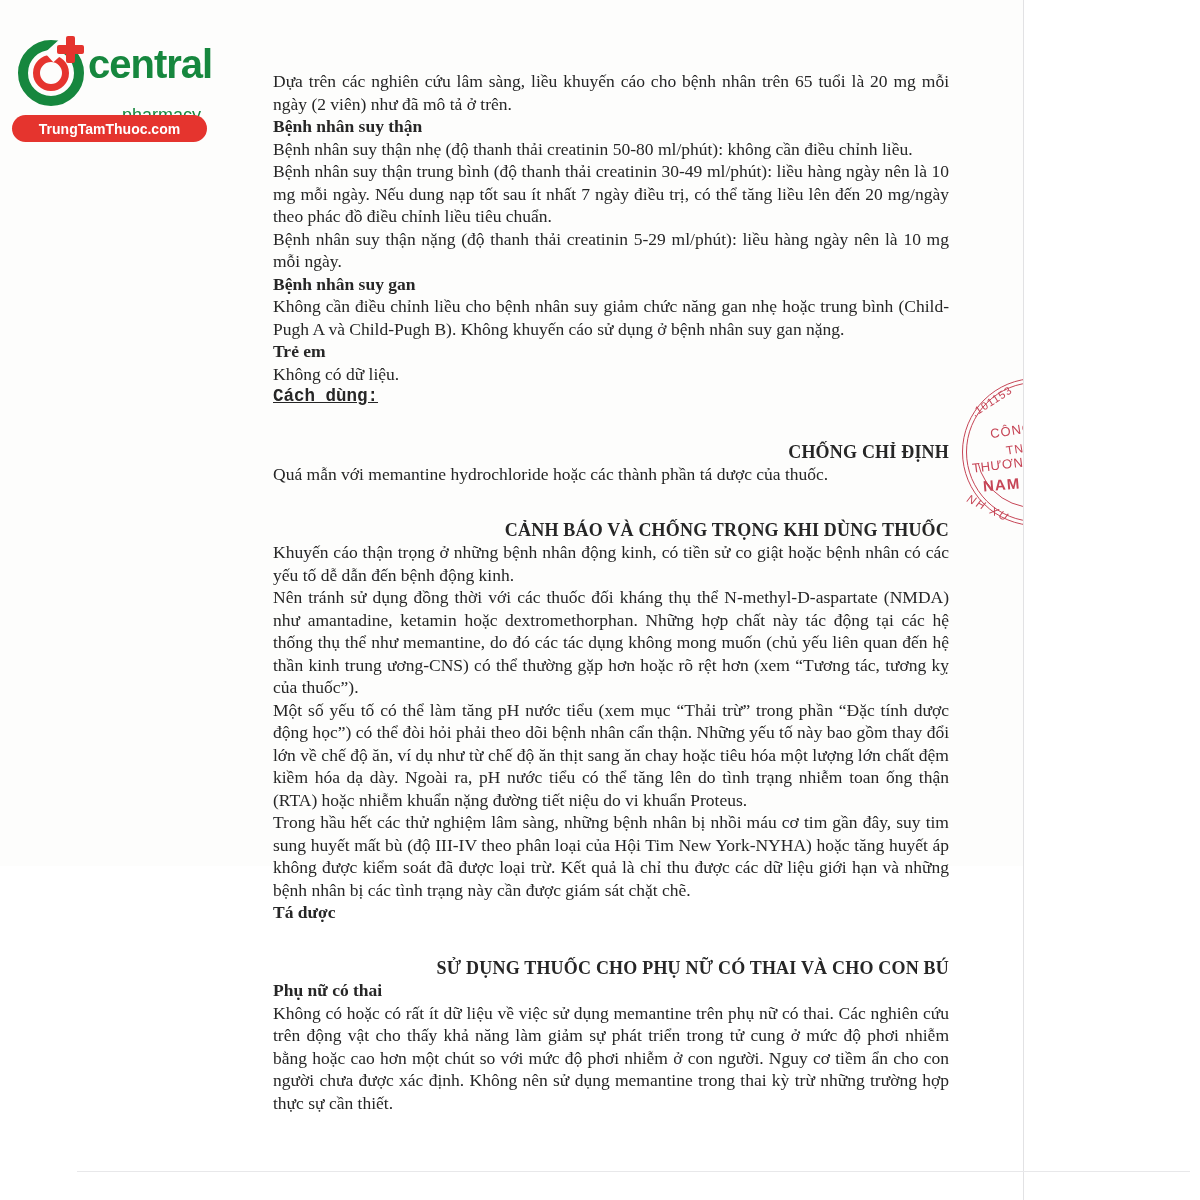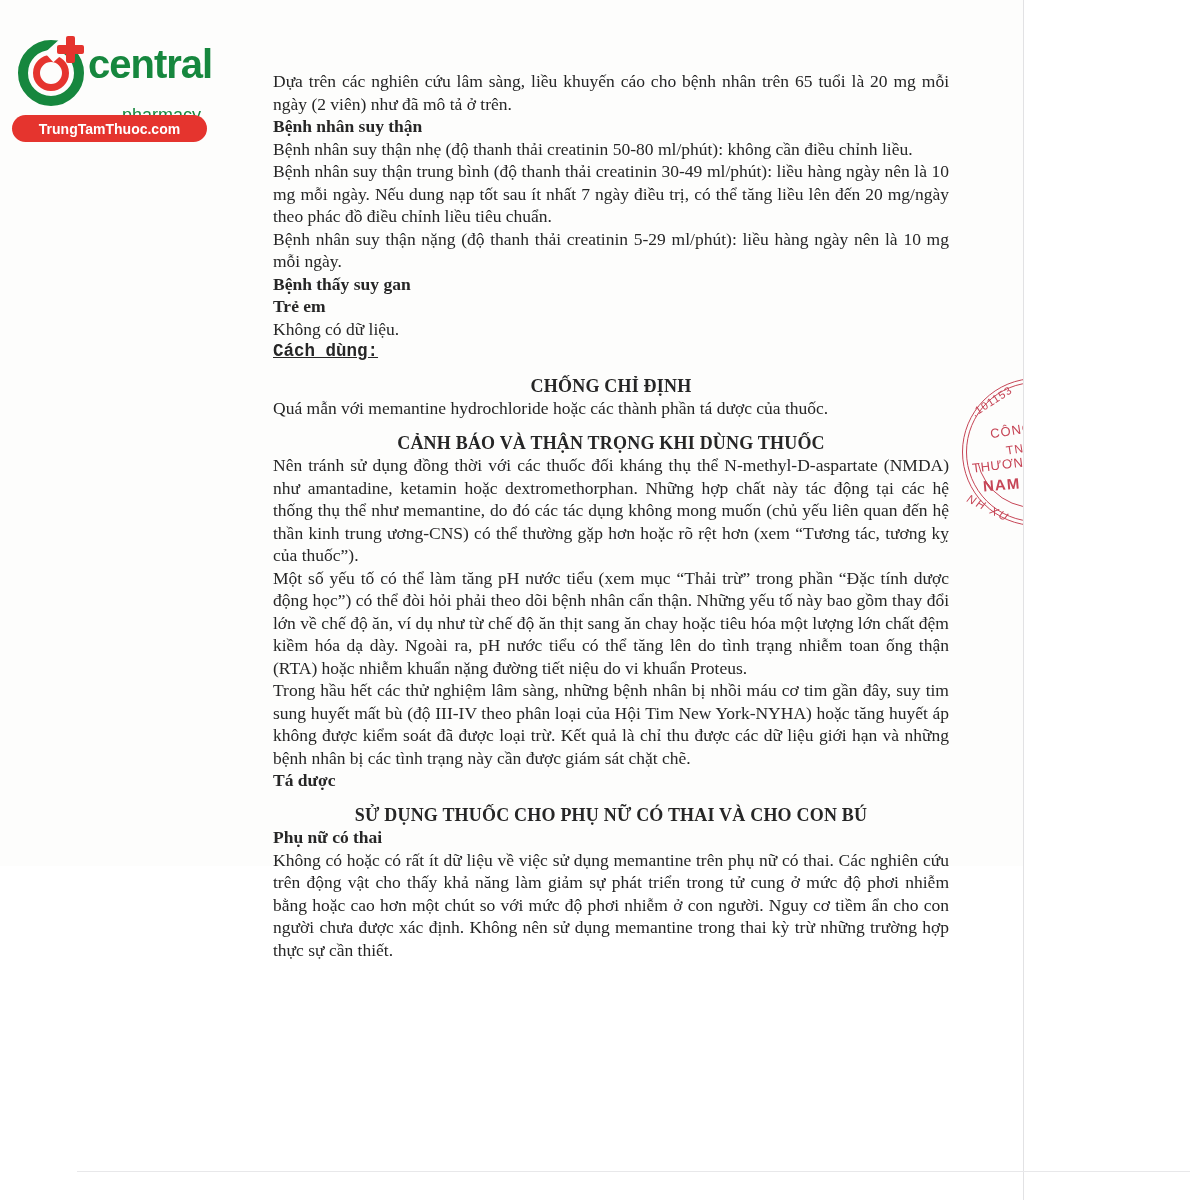--- a/index.html
+++ b/index.html
@@ -65,21 +65,21 @@
   
   #doc-content{
     position:absolute;left:273px;top:70px;width:676px;
     color:var(--ink);
     font-size:17.5px;line-height:22.5px;
     text-align:justify;
   }
   .para{margin:0;}
   .para.subheading{font-weight:700;text-align:left;}
   .para.subheading-underline{font-weight:700;text-decoration:underline;text-align:left;font-family:Liberation Mono, monospace;}
-  .para.heading{font-weight:700;margin-top:12px;text-align:center;font-size:18px;letter-spacing:.2px;}
+  .para.heading{font-weight:700;margin-top:33px;text-align:right;font-size:18px;letter-spacing:.2px;}
 
   
   .stamp{
     position:absolute;left:962px;top:378px;width:61px;height:152px;
     overflow:hidden;color:var(--stamp);
     font-family:"Liberation Sans","DejaVu Sans",sans-serif;
   }
   .stamp-circle-outer{position:absolute;left:0;top:0;width:148px;height:148px;
     border:1.6px solid var(--stamp);border-radius:50%;}
   .stamp-circle-outer2{position:absolute;left:4px;top:4px;width:140px;height:140px;
@@ -115,27 +115,29 @@
     <div class="logo-sub">pharmacy</div>
     <div class="logo-pill">TrungTamThuoc.com</div>
   </div>
 
   <div id="doc-content">
       <p class="para body">Dựa trên các nghiên cứu lâm sàng, liều khuyến cáo cho bệnh nhân trên 65 tuổi là 20 mg mỗi ngày (2 viên) như đã mô tả ở trên.</p>
       <p class="para subheading">Bệnh nhân suy thận</p>
       <p class="para body">Bệnh nhân suy thận nhẹ (độ thanh thải creatinin 50-80 ml/phút): không cần điều chỉnh liều.</p>
       <p class="para body">Bệnh nhân suy thận trung bình (độ thanh thải creatinin 30-49 ml/phút): liều hàng ngày nên là 10 mg mỗi ngày. Nếu dung nạp tốt sau ít nhất 7 ngày điều trị, có thể tăng liều lên đến 20 mg/ngày theo phác đồ điều chỉnh liều tiêu chuẩn.</p>
       <p class="para body">Bệnh nhân suy thận nặng (độ thanh thải creatinin 5-29 ml/phút): liều hàng ngày nên là 10 mg mỗi ngày.</p>
-      <p class="para subheading">Bệnh thấy suy gan</p>
+      <p class="para subheading">Bệnh nhân suy gan</p>
+      <p class="para body">Không cần điều chỉnh liều cho bệnh nhân suy giảm chức năng gan nhẹ hoặc trung bình (Child-Pugh A và Child-Pugh B). Không khuyến cáo sử dụng ở bệnh nhân suy gan nặng.</p>
       <p class="para subheading">Trẻ em</p>
       <p class="para body">Không có dữ liệu.</p>
       <p class="para subheading-underline">Cách dùng:</p>
       <p class="para heading">CHỐNG CHỈ ĐỊNH</p>
       <p class="para body">Quá mẫn với memantine hydrochloride hoặc các thành phần tá dược của thuốc.</p>
-      <p class="para heading">CẢNH BÁO VÀ THẬN TRỌNG KHI DÙNG THUỐC</p>
+      <p class="para heading">CẢNH BÁO VÀ CHỐNG TRỌNG KHI DÙNG THUỐC</p>
+      <p class="para body">Khuyến cáo thận trọng ở những bệnh nhân động kinh, có tiền sử co giật hoặc bệnh nhân có các yếu tố dễ dẫn đến bệnh động kinh.</p>
       <p class="para body">Nên tránh sử dụng đồng thời với các thuốc đối kháng thụ thể N-methyl-D-aspartate (NMDA) như amantadine, ketamin hoặc dextromethorphan. Những hợp chất này tác động tại các hệ thống thụ thể như memantine, do đó các tác dụng không mong muốn (chủ yếu liên quan đến hệ thần kinh trung ương-CNS) có thể thường gặp hơn hoặc rõ rệt hơn (xem “Tương tác, tương kỵ của thuốc”).</p>
       <p class="para body">Một số yếu tố có thể làm tăng pH nước tiểu (xem mục “Thải trừ” trong phần “Đặc tính dược động học”) có thể đòi hỏi phải theo dõi bệnh nhân cẩn thận. Những yếu tố này bao gồm thay đổi lớn về chế độ ăn, ví dụ như từ chế độ ăn thịt sang ăn chay hoặc tiêu hóa một lượng lớn chất đệm kiềm hóa dạ dày. Ngoài ra, pH nước tiểu có thể tăng lên do tình trạng nhiễm toan ống thận (RTA) hoặc nhiễm khuẩn nặng đường tiết niệu do vi khuẩn Proteus.</p>
       <p class="para body">Trong hầu hết các thử nghiệm lâm sàng, những bệnh nhân bị nhồi máu cơ tim gần đây, suy tim sung huyết mất bù (độ III-IV theo phân loại của Hội Tim New York-NYHA) hoặc tăng huyết áp không được kiểm soát đã được loại trừ. Kết quả là chỉ thu được các dữ liệu giới hạn và những bệnh nhân bị các tình trạng này cần được giám sát chặt chẽ.</p>
       <p class="para subheading">Tá dược</p>
       <p class="para heading">SỬ DỤNG THUỐC CHO PHỤ NỮ CÓ THAI VÀ CHO CON BÚ</p>
       <p class="para subheading">Phụ nữ có thai</p>
       <p class="para body">Không có hoặc có rất ít dữ liệu về việc sử dụng memantine trên phụ nữ có thai. Các nghiên cứu trên động vật cho thấy khả năng làm giảm sự phát triển trong tử cung ở mức độ phơi nhiễm bằng hoặc cao hơn một chút so với mức độ phơi nhiễm ở con người. Nguy cơ tiềm ẩn cho con người chưa được xác định. Không nên sử dụng memantine trong thai kỳ trừ những trường hợp thực sự cần thiết.</p>
     </div>
 
   <div class="stamp">

